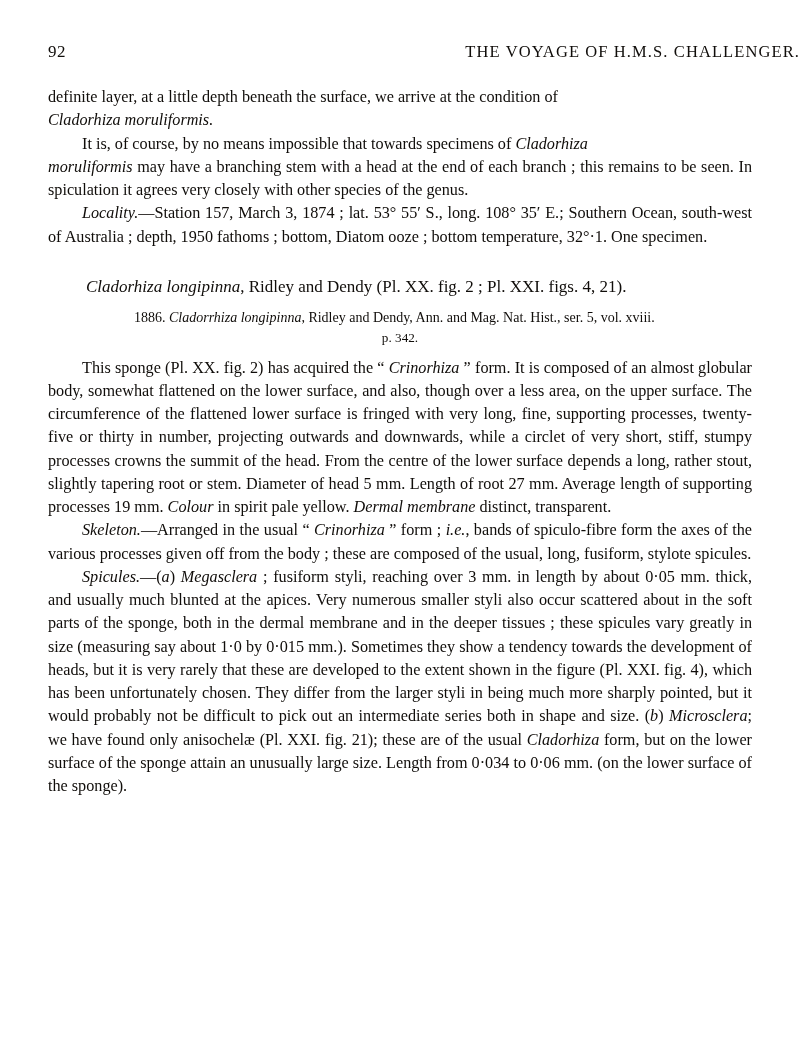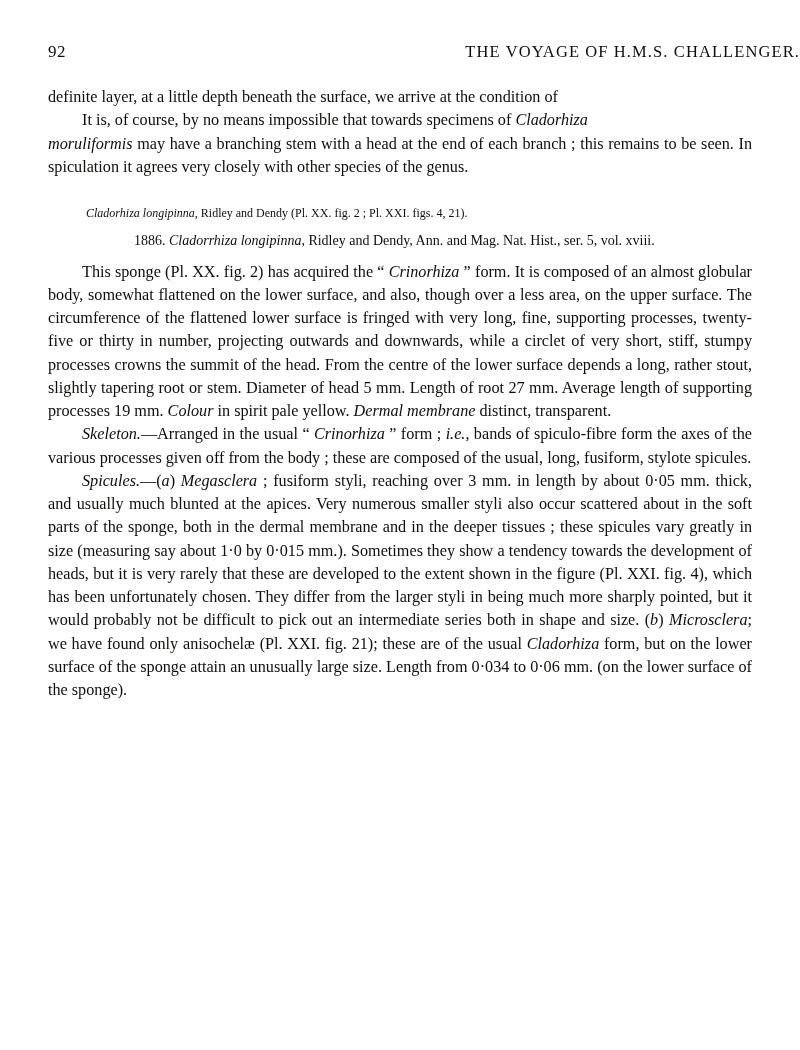--- a/index.html
+++ b/index.html
@@ -63,21 +63,21 @@
     font-family: Liberation Serif, serif;
   }
   p.indent {
     text-indent: 34px;
   }
   .gap-sm { height: 9px; }
   .gap-md { height: 26px; }
   .it { font-style: italic; }
   .heading-sp {
     text-indent: 38px;
-    font-size: 12px;
+    font-size: 17px;
   }
   .ref {
     font-size: 14px;
     text-align: justify;
     margin: 0;
     padding: 0 44px 0 86px;
     line-height: 1.45;
   }
   .ref-center {
     font-size: 13.2px;
@@ -94,38 +94,45 @@
   <div class="header">
     <div class="folio">92</div>
     <div class="running-title">THE VOYAGE OF H.M.S. CHALLENGER.</div>
   </div>
 
   <div class="body">
 
     <p>
       <span>definite layer, at a little depth beneath the surface, we arrive at the condition of</span>
     </p>
+    <p>
+      <span class="it">Cladorhiza moruliformis.</span>
+    </p>
 
     <p class="indent">
       <span>It is, of course, by no means impossible that towards specimens of </span><span class="it">Cladorhiza</span><br>
       <span class="it">moruliformis</span><span> may have a branching stem with a head at the end of each branch ; this remains to be seen.   In spiculation it agrees very closely with other species of the genus.</span>
     </p>
 
+    <p class="indent">
+      <span class="it">Locality.</span><span>—Station 157, March 3, 1874 ; lat. 53° 55′ S., long. 108° 35′ E.; Southern Ocean, south-west of Australia ; depth, 1950 fathoms ; bottom, Diatom ooze ; bottom temperature, 32°·1.   One specimen.</span>
+    </p>
 
     <div class="gap-md"></div>
 
     <p class="heading-sp">
       <span class="it">Cladorhiza longipinna</span><span>, Ridley and Dendy (Pl. XX. fig. 2 ; Pl. XXI. figs. 4, 21).</span>
     </p>
 
     <div class="gap-sm"></div>
 
     <p class="ref">
       <span>1886. </span><span class="it">Cladorrhiza longipinna</span><span>, Ridley and Dendy, Ann. and Mag. Nat. Hist., ser. 5, vol. xviii.</span>
     </p>
+    <p class="ref-center">p. 342.</p>
 
     <div class="gap-sm"></div>
 
     <p class="indent">
       <span>This sponge (Pl. XX. fig. 2) has acquired the “ </span><span class="it">Crinorhiza</span><span> ” form.   It is composed of an almost globular body, somewhat flattened on the lower surface, and also, though over a less area, on the upper surface.   The circumference of the flattened lower surface is fringed with very long, fine, supporting processes, twenty-five or thirty in number, projecting outwards and downwards, while a circlet of very short, stiff, stumpy processes crowns the summit of the head.   From the centre of the lower surface depends a long, rather stout, slightly tapering root or stem.   Diameter of head 5 mm.   Length of root 27 mm.   Average length of supporting processes 19 mm.   </span><span class="it">Colour</span><span> in spirit pale yellow.   </span><span class="it">Dermal membrane</span><span> distinct, transparent.</span>
     </p>
 
     <p class="indent">
       <span class="it">Skeleton.</span><span>—Arranged in the usual “ </span><span class="it">Crinorhiza</span><span> ” form ; </span><span class="it">i.e.</span><span>, bands of spiculo-fibre form the axes of the various processes given off from the body ; these are composed of the usual, long, fusiform, stylote spicules.</span>
     </p>

